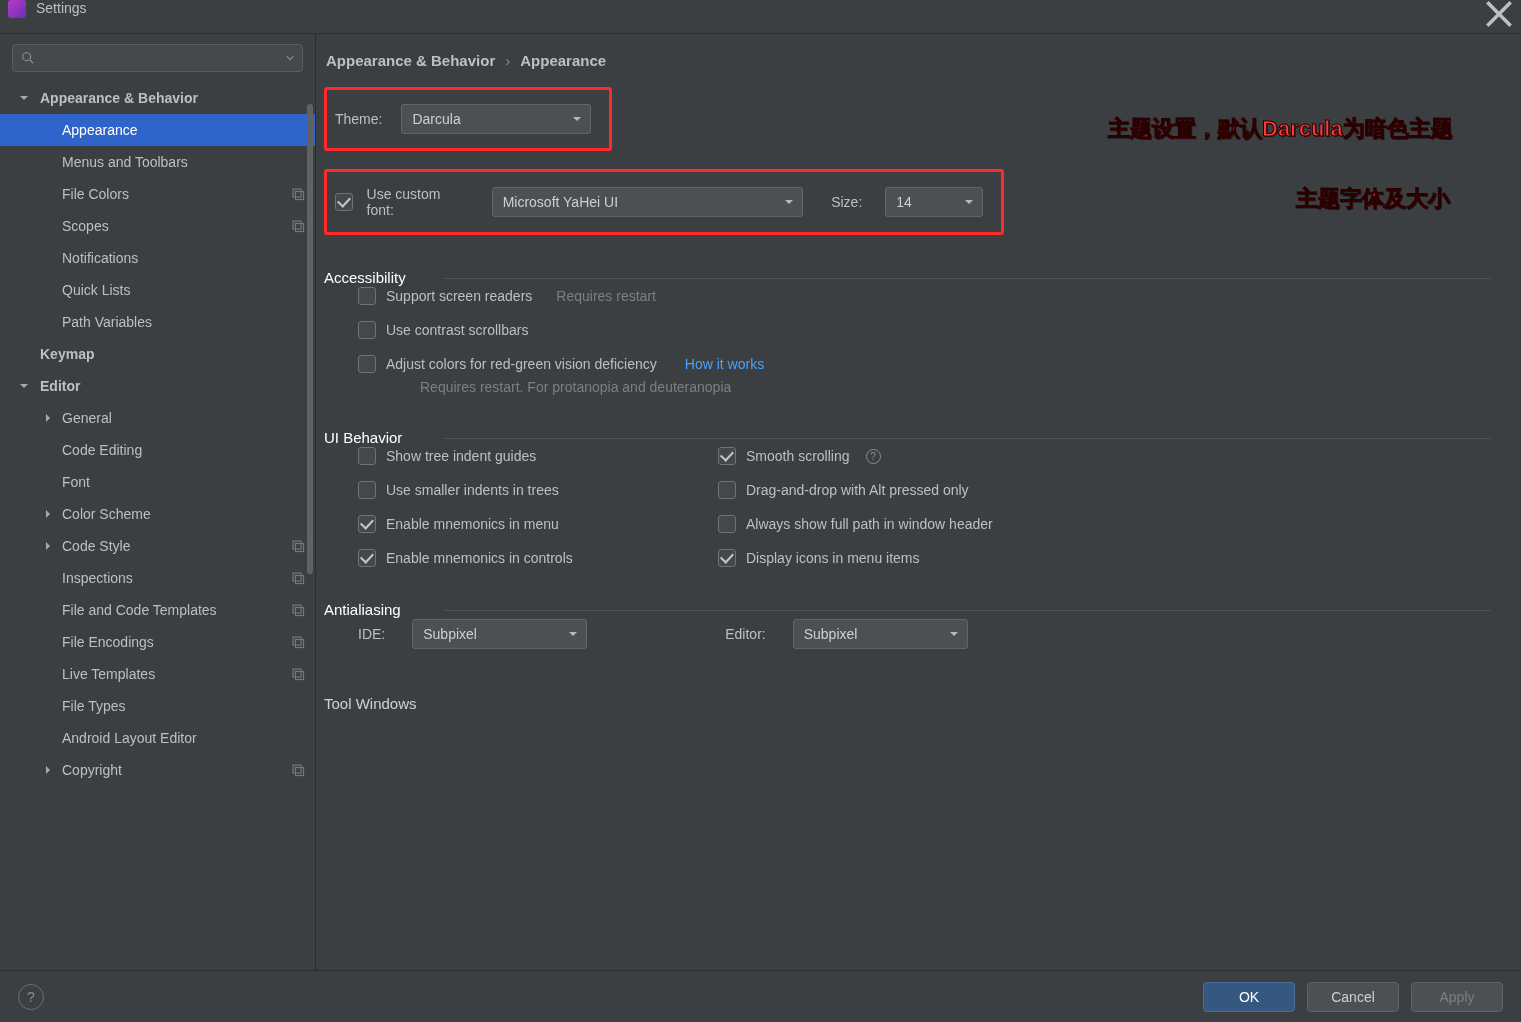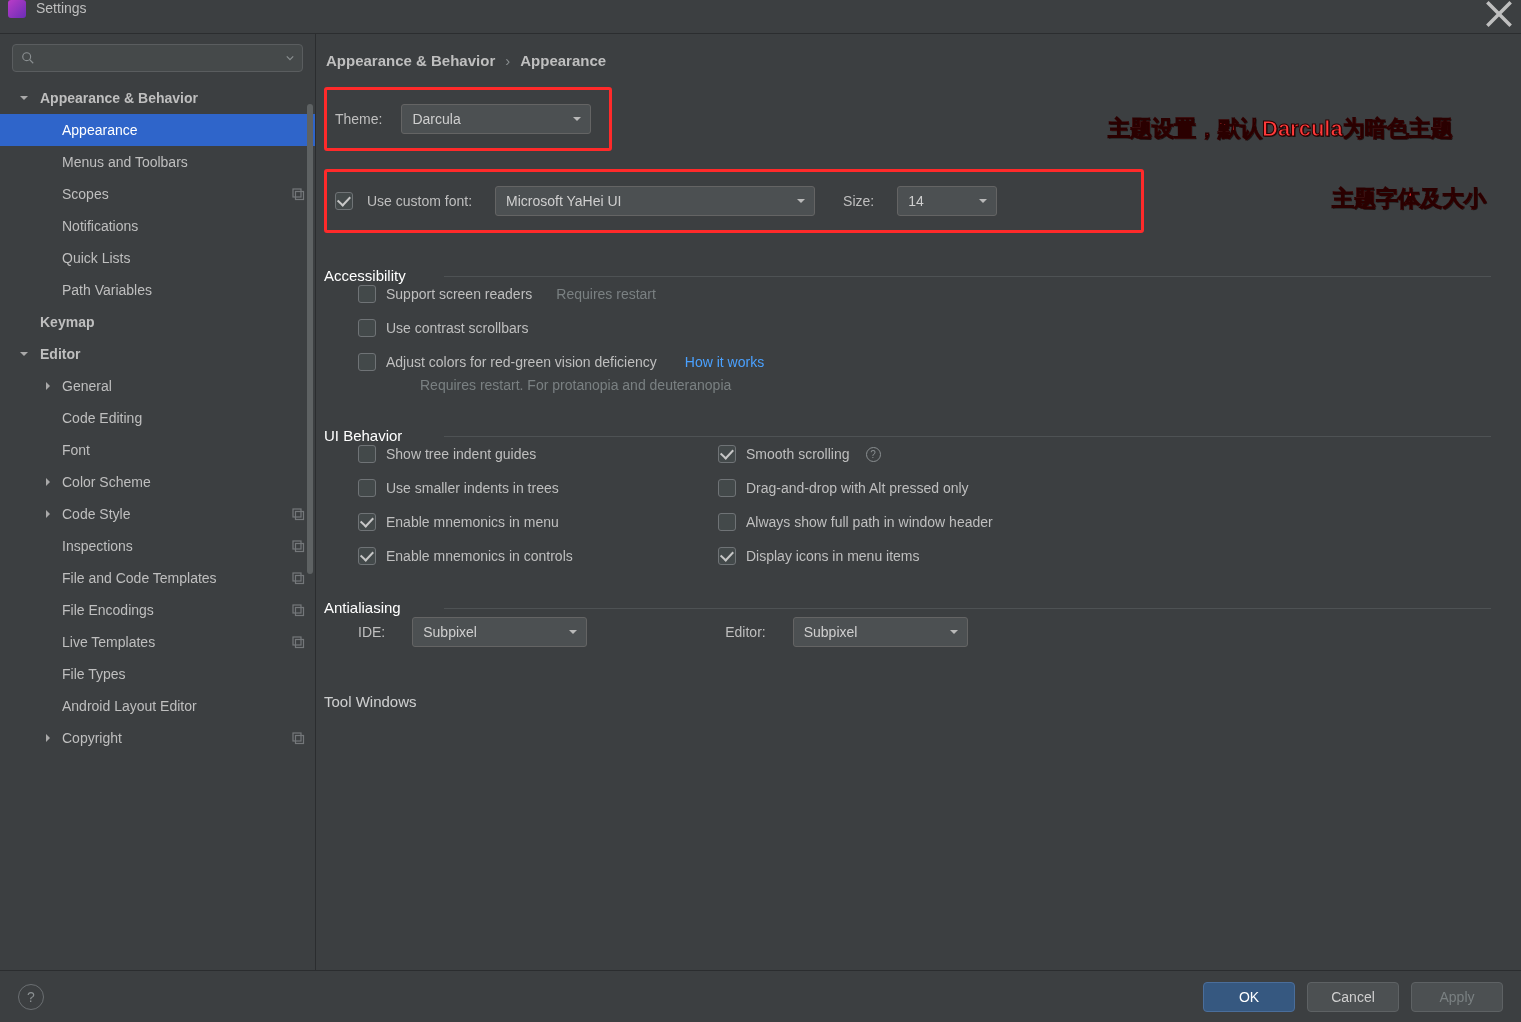--- a/index.html
+++ b/index.html
@@ -226,21 +226,21 @@
   .anno {
     position: absolute;
     color: #ff3a3a;
     font-weight: 700;
     font-size: 22px;
     -webkit-text-stroke: 1px #2a0000;
     text-shadow: 1px 1px 0 #1a1a1a;
     pointer-events: none;
   }
   #anno1 { left: 792px; top: 80px; }
-  #anno2 { left: 1016px; top: 150px; }
+  #anno2 { left: 980px; top: 150px; }
 </style>
 </head>
 <body>
 
 <div class="titlebar">
   <div class="app-icon"></div>
   <div class="title">Settings</div>
   <div class="spacer"></div>
   <div class="close">
     <svg viewBox="0 0 12 12">
@@ -273,20 +273,27 @@
           </span>
           <span>Appearance &amp; Behavior</span>
         </div>
         <div class="tree-item lvl1 selected">
           <span>Appearance</span>
         </div>
         <div class="tree-item lvl1">
           <span>Menus and Toolbars</span>
         </div>
         <div class="tree-item lvl1">
+          <span>File Colors</span>
+          <span class="dup-icon"><svg viewBox="0 0 14 14">
+              <rect x="2" y="2" width="8" height="8" fill="none" stroke="#9a9da0" stroke-width="1.2"></rect>
+              <rect x="4.5" y="4.5" width="8" height="8" fill="none" stroke="#9a9da0" stroke-width="1.2"></rect>
+            </svg></span>
+        </div>
+        <div class="tree-item lvl1">
           <span>Scopes</span>
           <span class="dup-icon"><svg viewBox="0 0 14 14">
               <rect x="2" y="2" width="8" height="8" fill="none" stroke="#9a9da0" stroke-width="1.2"></rect>
               <rect x="4.5" y="4.5" width="8" height="8" fill="none" stroke="#9a9da0" stroke-width="1.2"></rect>
             </svg></span>
         </div>
         <div class="tree-item lvl1">
           <span>Notifications</span>
         </div>
         <div class="tree-item lvl1">
@@ -404,21 +411,21 @@
           <span class="label">Theme:</span>
           <div class="combo" style="width:190px">
             <span>Darcula</span>
             <span class="caret"><svg viewBox="0 0 10 10">
                   <path d="M1 3 L5 7 L9 3"></path>
                 </svg></span>
           </div>
         </div>
       </div>
 
-      <div id="font-box" class="red-box" style="width:820px">
+      <div id="font-box" class="red-box" style="width:680px">
         <span class="checkbox checked"></span>
         <span class="label">Use custom font:</span>
         <div class="combo" style="width:320px">
           <span>Microsoft YaHei UI</span>
           <span class="caret"><svg viewBox="0 0 10 10">
                 <path d="M1 3 L5 7 L9 3"></path>
               </svg></span>
         </div>
         <span class="label" style="margin-left:14px">Size:</span>
         <div class="combo small">

